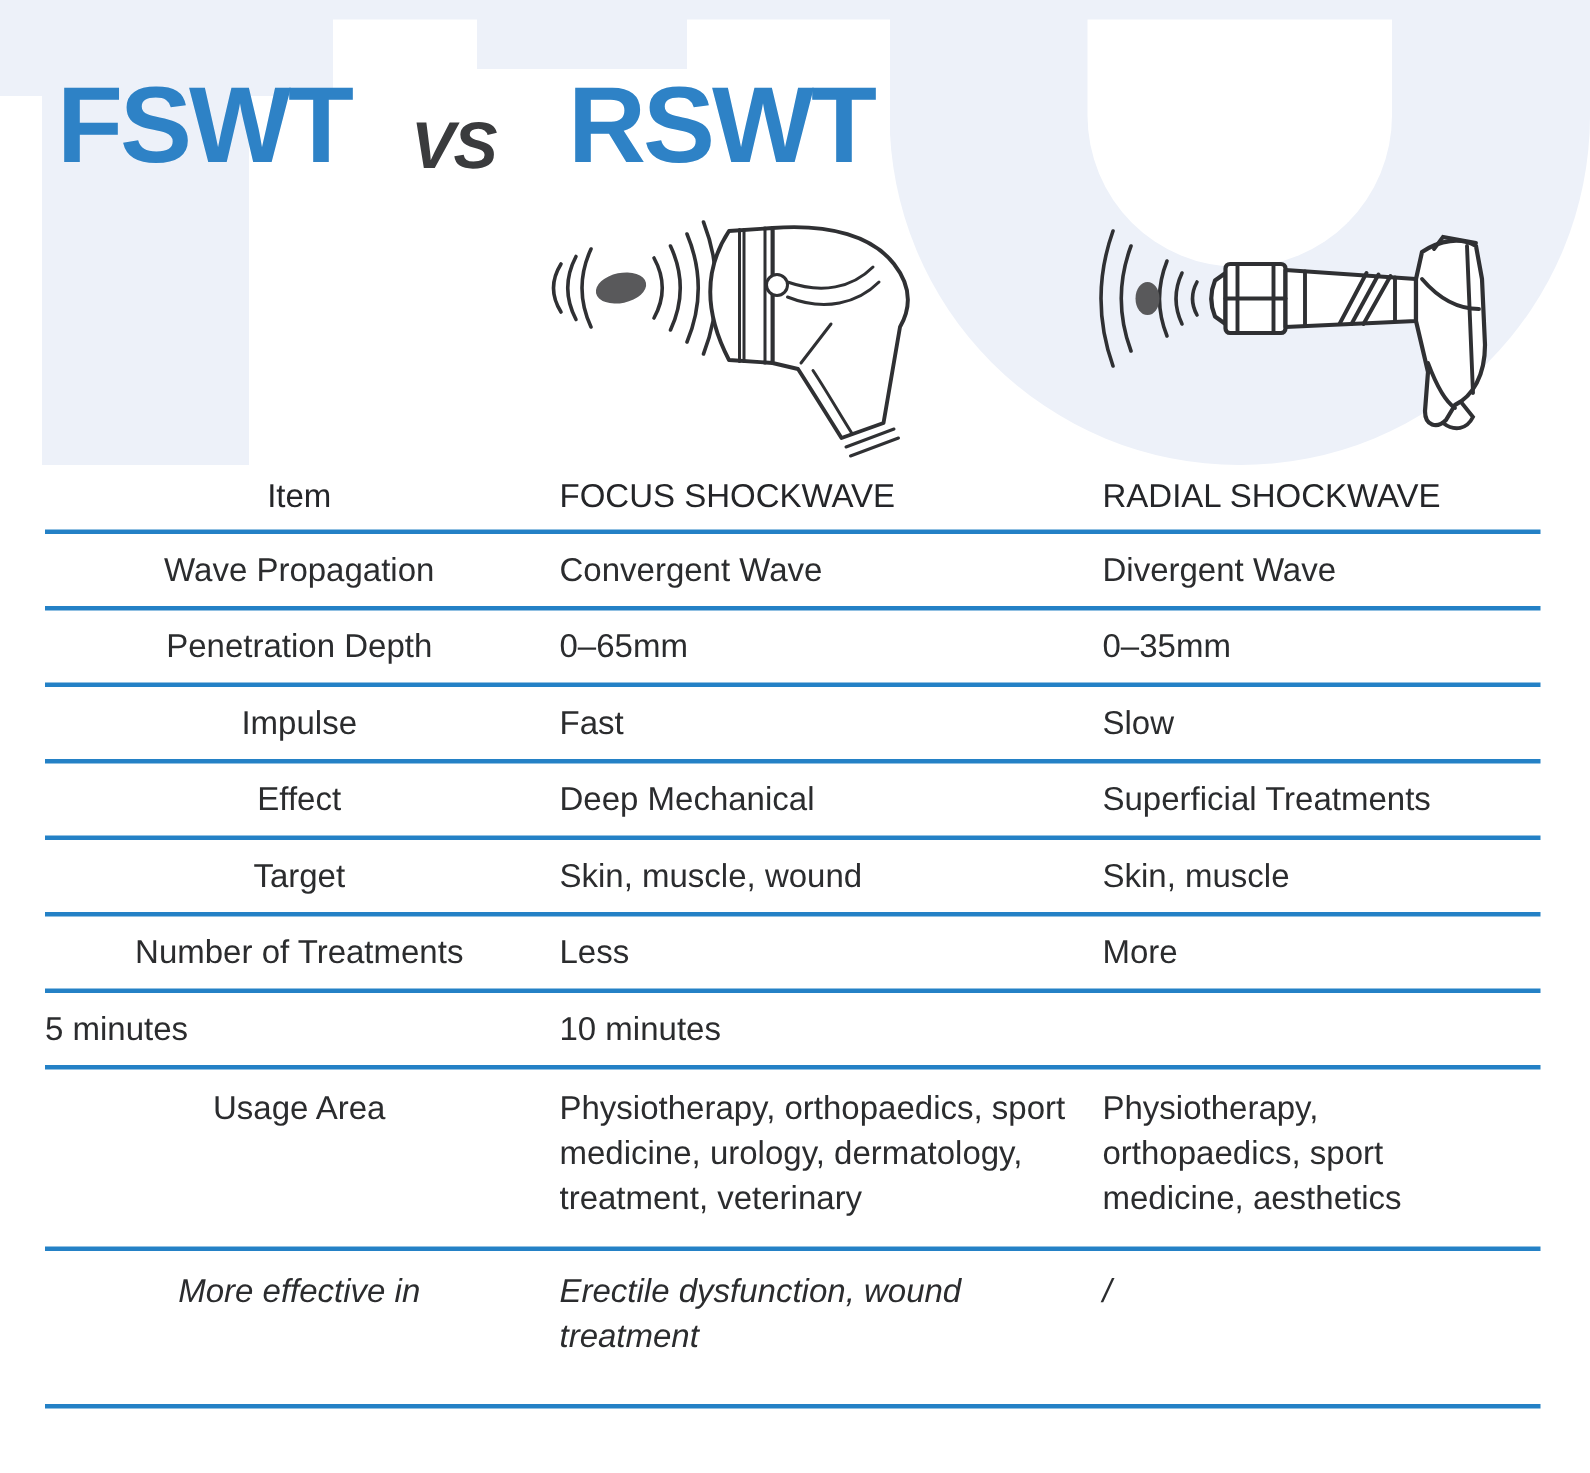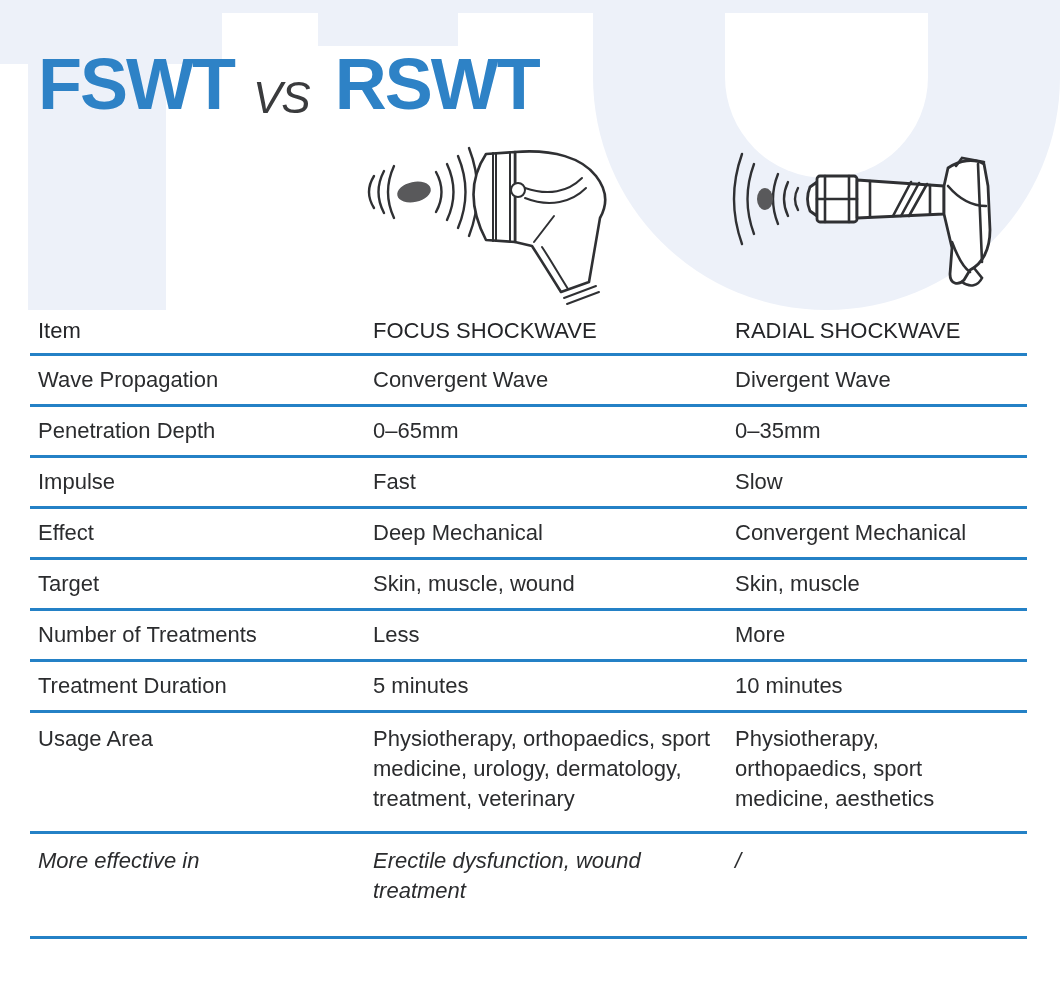--- a/index.html
+++ b/index.html
@@ -25,24 +25,24 @@
   }
   
   .title-row{
     position:absolute;left:38px;top:48px;z-index:2;
     display:flex;align-items:flex-end;line-height:1;
   }
   .title-main{
     font-size:72px;font-weight:800;letter-spacing:-2px;color:#2e82c6;
   }
   .title-vs{
-    font-size:44px;font-weight:400;font-style:italic;color:#3a3b3d;
-    margin-left:19px;letter-spacing:-1px;
-  }
-  .title-right{margin-left:25px;}
+    font-size:44px;font-weight:700;font-style:italic;color:#3a3b3d;
+    margin-left:40px;letter-spacing:-1px;
+  }
+  .title-right{margin-left:48px;}
   
   .device{position:absolute;z-index:2;}
   .device-focus{left:358px;top:146px;}
   .device-radial{left:722px;top:142px;}
   
   .cmp-table{
     position:absolute;left:30px;top:300px;width:997px;z-index:2;
     font-size:22px;
   }
   .t-row{
@@ -50,21 +50,21 @@
     grid-template-columns:343px 362px 1fr;
     border-bottom:3px solid #2481c6;
     align-items:center;
   }
   .t-head{height:44px;align-items:end;padding-bottom:9px;}
   .t-head .cell{font-size:22px;color:#242528;}
   .t-single{height:48px;}
   .t-multi{align-items:start;padding:11px 0 17px;line-height:30px;}
   .t-last{padding:12px 0 30px;font-style:italic;}
   .cell{padding-right:12px;}
-  .c1{padding-left:8px;}
+  .c1{padding-left:8px;text-align:center;}
   .c2{max-width:350px;}
   .c3{max-width:260px;}
 </style>
 </head>
 <body>
 
 <div class="canvas">
 
   <div class="wm wm-band"></div>
   <div class="wm wm-f-bar"></div>
@@ -161,37 +161,36 @@
 
     <div class="t-row t-single">
       <div class="cell c1">Impulse</div>
       <div class="cell c2">Fast</div>
       <div class="cell c3">Slow</div>
     </div>
 
     <div class="t-row t-single">
       <div class="cell c1">Effect</div>
       <div class="cell c2">Deep Mechanical</div>
-      <div class="cell c3">Convergent Mechanical</div>
+      <div class="cell c3">Superficial Treatments</div>
     </div>
 
     <div class="t-row t-single">
       <div class="cell c1">Target</div>
       <div class="cell c2">Skin, muscle, wound</div>
       <div class="cell c3">Skin, muscle</div>
     </div>
 
     <div class="t-row t-single">
       <div class="cell c1">Number of Treatments</div>
       <div class="cell c2">Less</div>
       <div class="cell c3">More</div>
     </div>
 
     <div class="t-row t-single">
-      <div class="cell c1">Treatment Duration</div>
       <div class="cell c2">5 minutes</div>
       <div class="cell c3">10 minutes</div>
     </div>
 
     <div class="t-row t-multi">
       <div class="cell c1">Usage Area</div>
       <div class="cell c2">Physiotherapy, orthopaedics, sport medicine, urology, dermatology, treatment, veterinary</div>
       <div class="cell c3">Physiotherapy, orthopaedics, sport medicine, aesthetics</div>
     </div>
 

